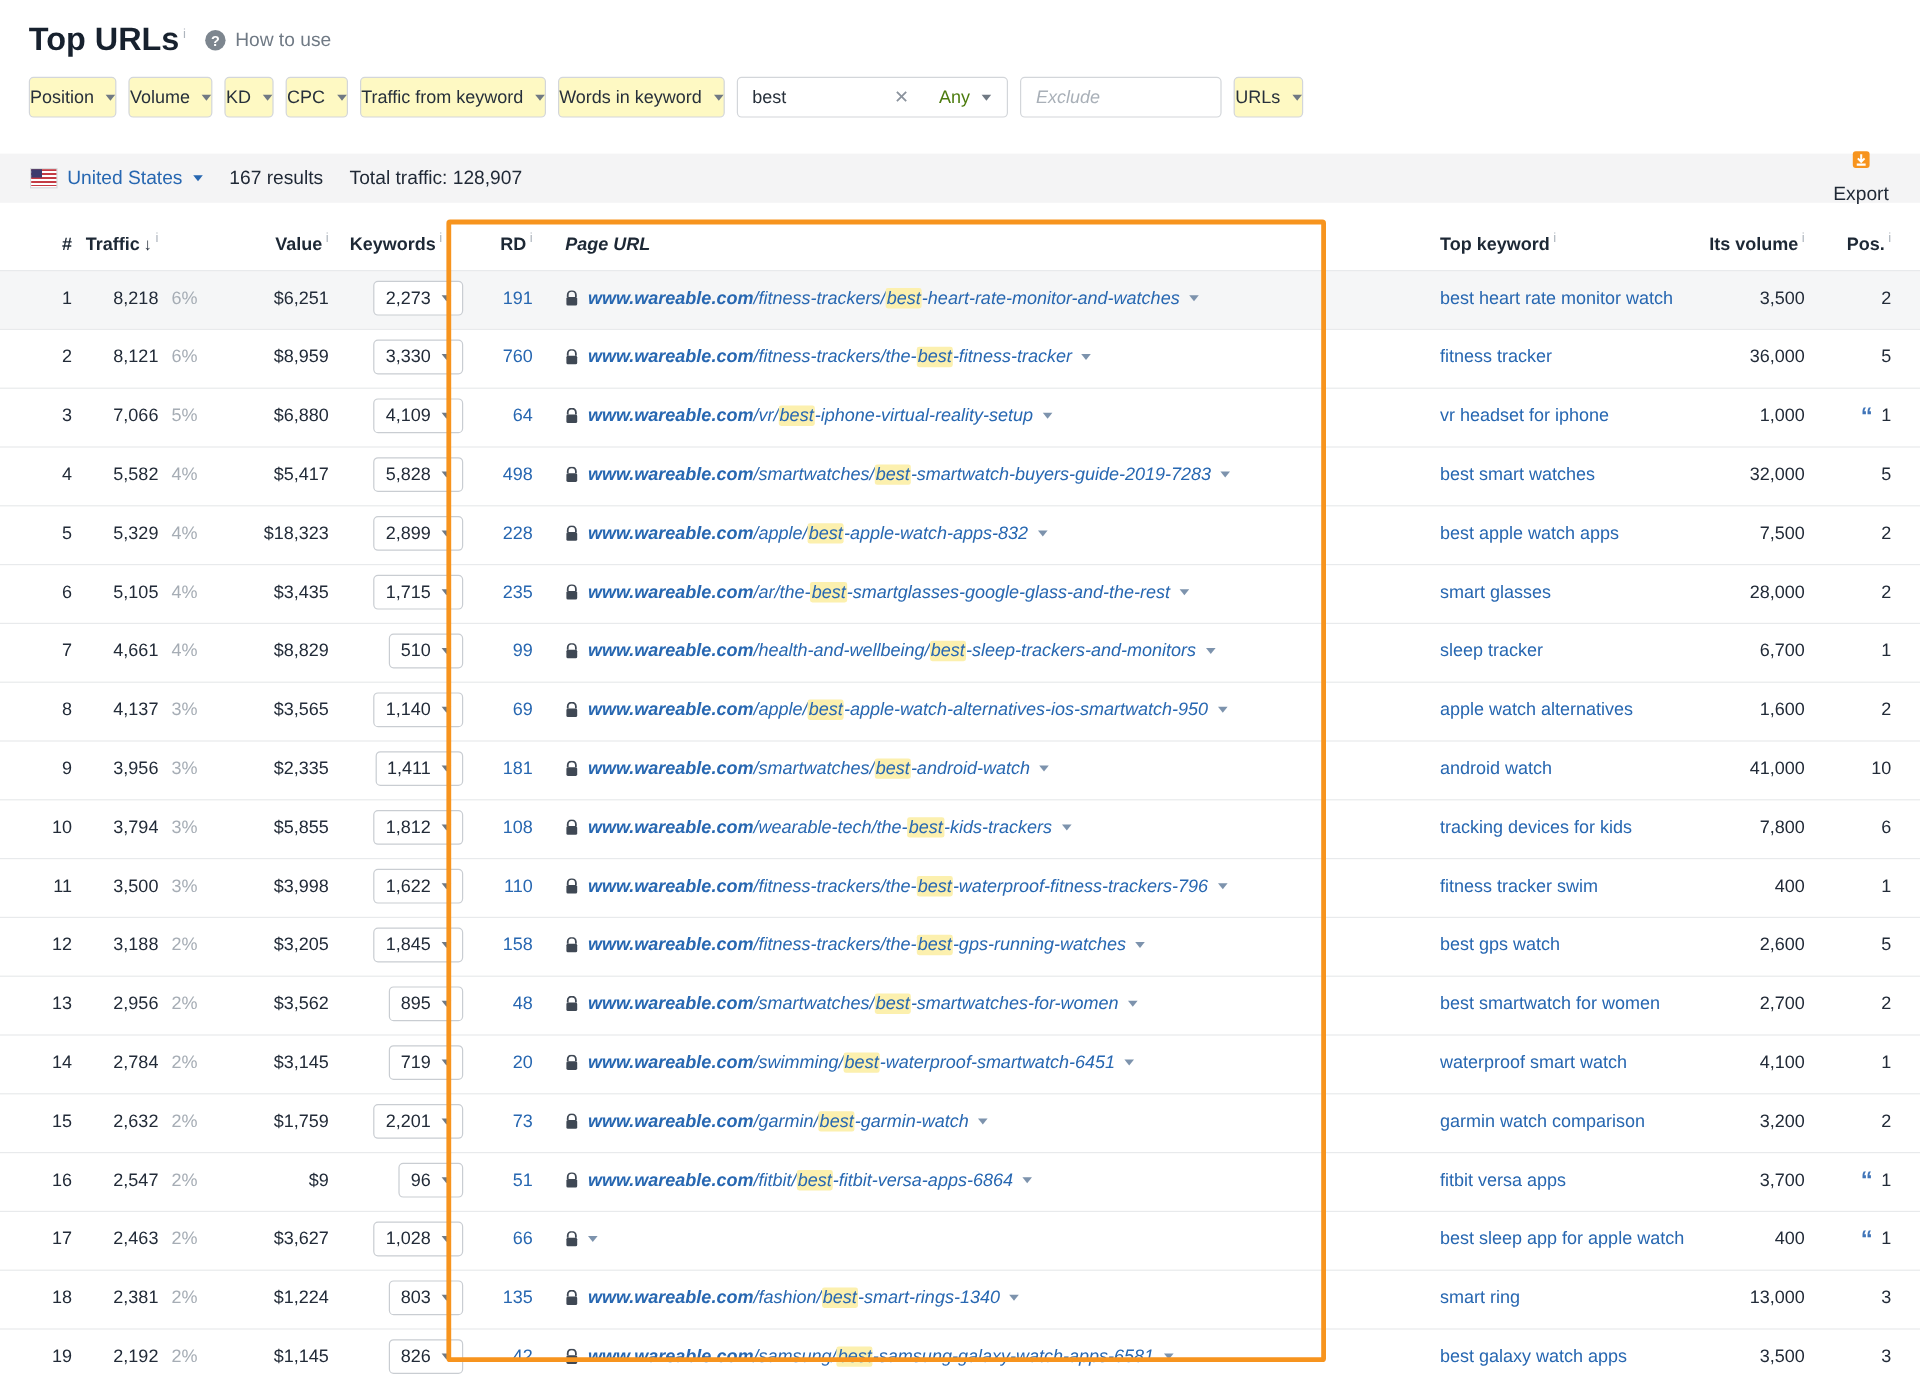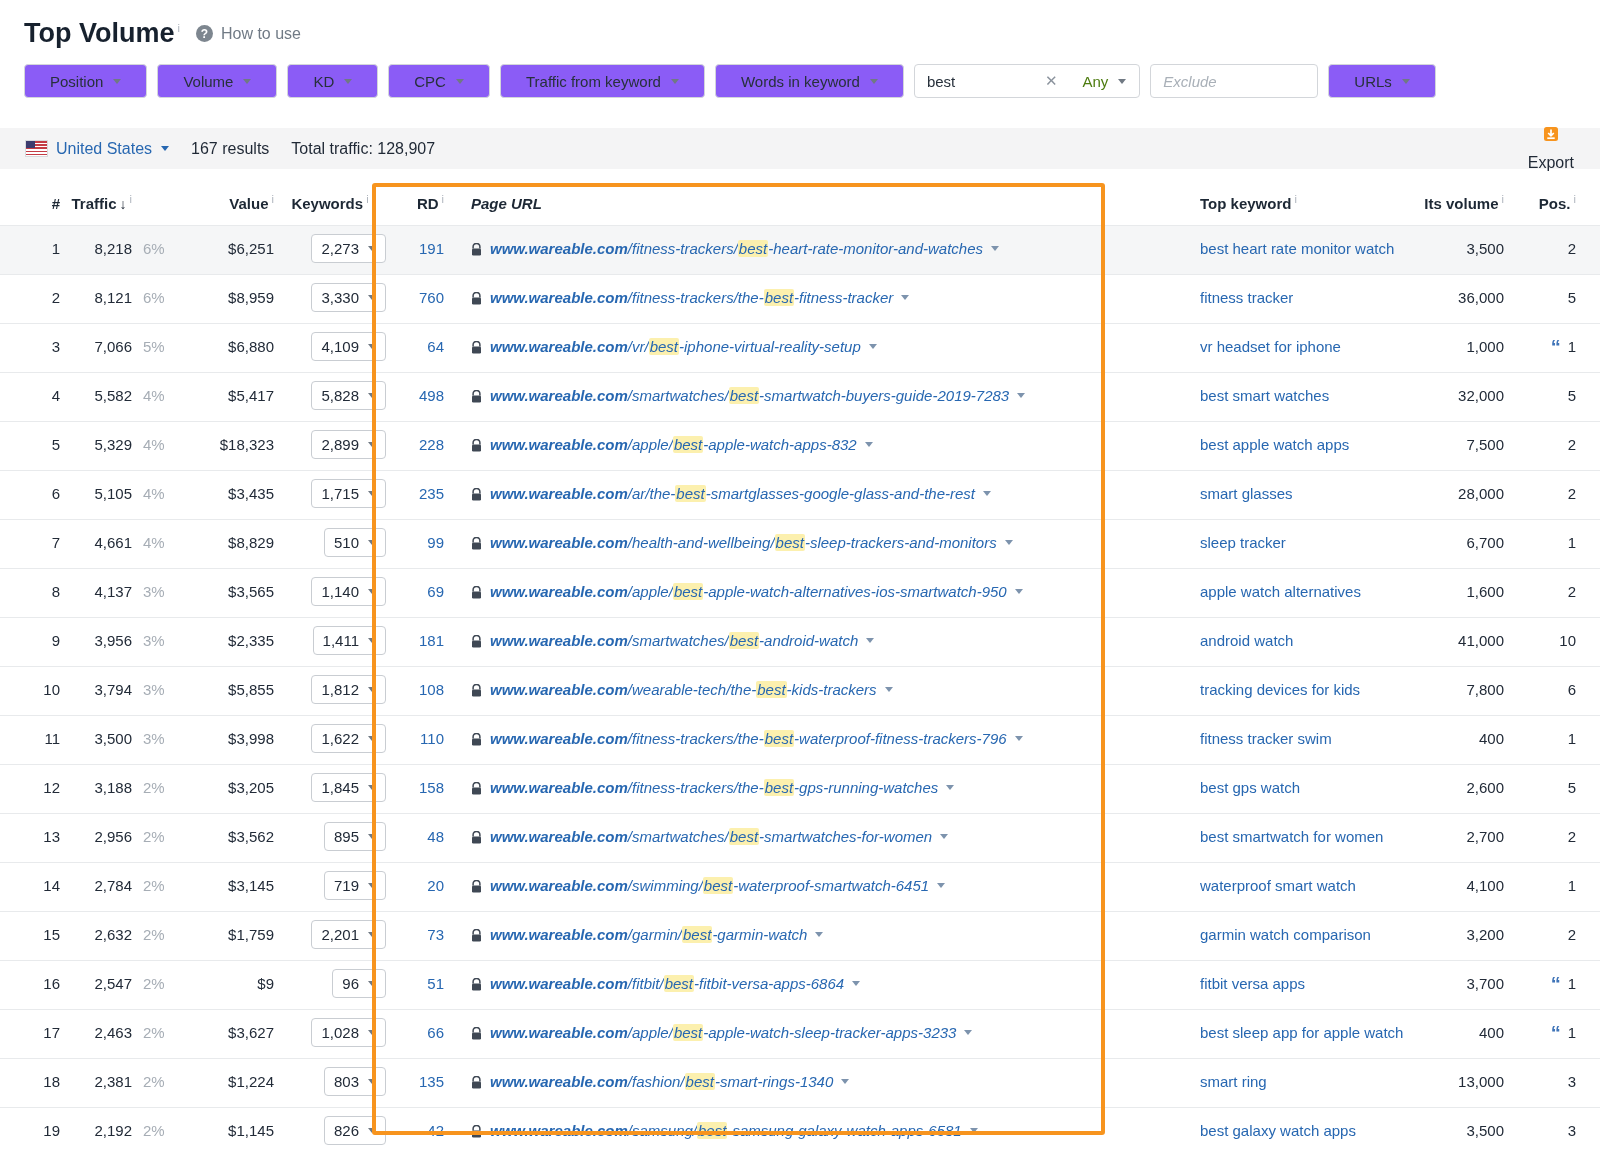--- a/index.html
+++ b/index.html
@@ -8,21 +8,21 @@
 
   
   .title-row { display:flex; align-items:center; gap:16px; padding:18px 24px 0; }
   .page-title { font-size:27px; font-weight:bold; color:#17212e; }
   sup.info { color:#aeb5bd; font-size:11px; font-weight:normal; margin-left:3px; vertical-align:super; }
   .help { display:flex; align-items:center; gap:8px; color:#707a85; font-size:16px; cursor:pointer; }
   .q-icon { width:17px; height:17px; border-radius:50%; background:#7d868f; color:#fff; font-size:12px; font-weight:bold; display:flex; align-items:center; justify-content:center; }
 
   
   .filters { display:flex; gap:10px; padding:0 24px; margin-top:15px; align-items:center; }
-  .fbtn { display:inline-flex; align-items:center; gap:10px; height:34px; padding:0 25px; background:#8b5cf6;
+  .fbtn { display:inline-flex; align-items:center; gap:10px; height:34px; padding:0 0; background:#fef9c3;
           border:1px solid #d3d6da; border-radius:4px; font-size:15px; color:#27303b; cursor:pointer; font-family:inherit; }
   .caret { width:0; height:0; border-left:4.5px solid transparent; border-right:4.5px solid transparent; border-top:5px solid #707983; }
   .kwfilter { display:flex; align-items:center; height:34px; border:1px solid #d3d6da; border-radius:4px; background:#fff; }
   .kwfilter .val { padding:0 4px 0 12px; font-size:15px; min-width:118px; color:#27303b; }
   .clear-x { color:#8b939d; font-size:15px; padding:0 12px; cursor:pointer; }
   .kwfilter .any { display:flex; align-items:center; gap:10px; padding:0 13px; height:100%; font-size:15px; color:#4d7c0f; cursor:pointer; }
   .exclude-input { height:34px; border:1px solid #d3d6da; border-radius:4px; padding:0 12px; font-size:15px; width:168px; color:#27303b; font-family:inherit;font-style:italic; }
   .exclude-input::placeholder { color:#a9b0b8; }
 
   
@@ -68,21 +68,21 @@
 
   
   .annotation { position:absolute; left:372px; top:183px; width:733px; height:952px; border:4px solid #f7941e; border-radius:3px; pointer-events:none; z-index:5; }
 </style>
 </head>
 <body>
 
 <div class="page">
 
   <div class="title-row">
-    <div class="page-title"><span>Top Volume</span><sup class="info">i</sup></div>
+    <div class="page-title"><span>Top URLs</span><sup class="info">i</sup></div>
     <div class="help">
       <span class="q-icon">?</span>
       <span>How to use</span>
     </div>
   </div>
 
   <div class="filters">
     <span style="display:flex;gap:10px;">
   <button class="fbtn">
     <span>Position</span>
@@ -619,21 +619,20 @@
         <span>1,028</span>
         <span class="caret"></span>
       </span>
     </div>
     <div class="c-rd">66</div>
     <div class="c-url">
       <span class="lock"><svg width="11" height="14" viewBox="0 0 11 14">
                 <path d="M2.1 5.4V3.8a3.4 3.4 0 0 1 6.8 0v1.6" fill="none" stroke="#3f4854" stroke-width="1.5"></path>
                 <rect x="1" y="5.4" width="9" height="7.2" rx="1.3" fill="#3f4854"></rect>
               </svg></span>
-      <a class="urllink"><b>www.wareable.com</b><span>/apple/</span><mark class="hl">best</mark><span>-apple-watch-sleep-tracker-apps-3233</span></a>
       <span class="caret url-caret"></span>
     </div>
     <div class="c-topkw"><a>best sleep app for apple watch</a></div>
     <div class="c-vol">400</div>
     <div class="c-pos">
       <span class="snippet">“</span>
       <span>1</span>
     </div>
   </div>
 

